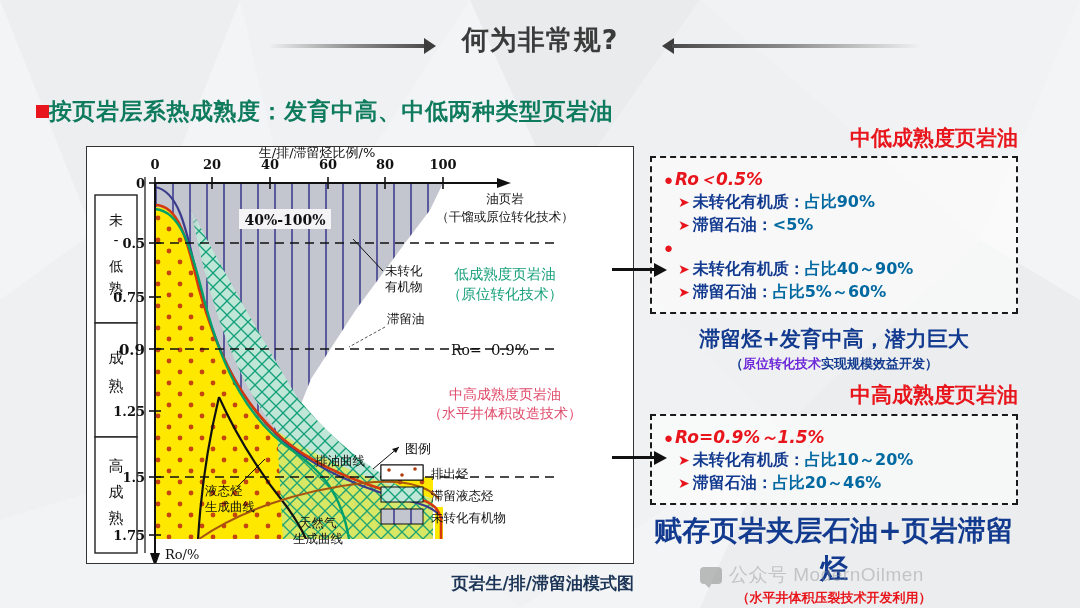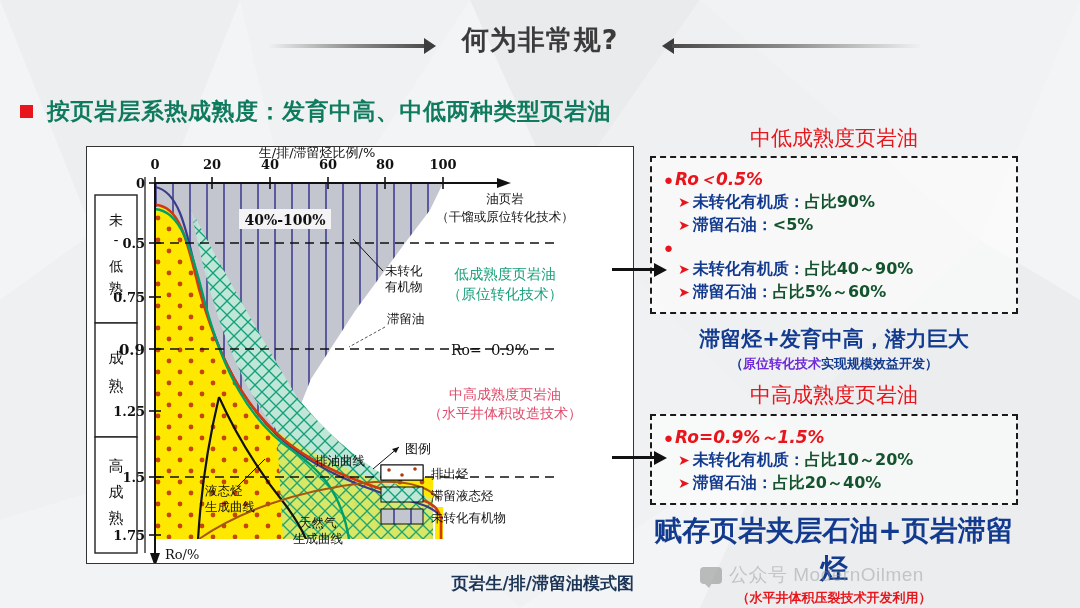--- a/index.html
+++ b/index.html
@@ -26,48 +26,48 @@
   .hdr-rule { position: absolute; top: 22px; height: 4px; }
   .hdr-rule.left  { left: 268px; width: 160px;
     background: linear-gradient(to right, rgba(120,120,120,0) 0%, #8a8a8a 55%, #4a4a4a 100%); }
   .hdr-rule.right { left: 672px; width: 250px;
     background: linear-gradient(to left, rgba(120,120,120,0) 0%, #8a8a8a 55%, #4a4a4a 100%); }
   .hdr-arrow { position: absolute; top: 16px; width: 0; height: 0; }
   .hdr-arrow.a1 { left: 424px; border-top: 8px solid transparent; border-bottom: 8px solid transparent; border-left: 12px solid #3d3d3d; }
   .hdr-arrow.a2 { left: 662px; border-top: 8px solid transparent; border-bottom: 8px solid transparent; border-right: 12px solid #3d3d3d; }
 
   
-  .subtitle { position: absolute; left: 20px; top: 96px; display: flex; align-items: center; gap: 14px; }
+  .subtitle { position: absolute; left: 36px; top: 96px; display: flex; align-items: center; gap: 0; }
   .sub-square { width: 13px; height: 13px; background: #e8161c; display: inline-block; }
   .sub-text { font-size: 23px; font-weight: bold; color: #0f7b5e; letter-spacing: 0.5px;
     font-family: "DejaVu Sans", sans-serif; }
 
   
   .chart-wrap { position: absolute; left: 86px; top: 146px; width: 548px; height: 418px;
     background: #ffffff; border: 1px solid #333; }
   .chart-wrap svg { display: block; }
   .chart-caption { position: absolute; left: 86px; top: 572px; width: 548px;
     text-align: right; font-size: 17px; font-weight: bold; color: #1c3557;
     font-family: "DejaVu Sans", sans-serif; }
 
   
   .right-col { position: absolute; left: 650px; top: 126px; width: 368px; }
 
-  .rc-heading { text-align: center; font-size: 21px; font-weight: normal; color: #e8161c;
+  .rc-heading { text-align: right; font-size: 21px; font-weight: bold; color: #e8161c;
     font-family: "DejaVu Sans", sans-serif; line-height: 1.2; }
   .rc-box { border: 2px dashed #1a1a1a; background: rgba(255,255,255,0.55);
     padding: 9px 10px 9px 12px; margin-top: 5px; }
   .rc-li { display: flex; align-items: baseline; line-height: 1.42; white-space: nowrap; }
   .rc-li .bullet { color: #e8161c; font-size: 15px; margin-right: 2px; }
   .rc-li .chev { color: #e8161c; font-size: 14px; margin-right: 3px; }
   .rc-l1 { font-size: 17px; font-weight: bold; font-style: italic; color: #e8161c;
     font-family: "DejaVu Sans", sans-serif; }
   .rc-l2 { font-size: 16px; font-weight: bold; color: #123a8f; margin-left: 14px;
     font-family: "DejaVu Sans", sans-serif; }
-  .rc-l2 .em { color: #14532d; margin-top: 40px; }
+  .rc-l2 .em { color: #0369a1; margin-top: 40px; }
 
   .rc-mid { text-align: center; margin-top: 11px; }
   .rc-mid-main { font-size: 21px; font-weight: bold; color: #123a8f;
     font-family: "DejaVu Sans", sans-serif; }
   .rc-mid-sub { font-size: 13px; font-weight: bold; color: #123a8f; margin-top: 2px;
     font-family: "DejaVu Sans", sans-serif; }
   .rc-mid-sub .em { color: #6d28d9; }
 
   .rc-foot { text-align: center; margin-top: 7px; }
   .rc-foot-main { font-size: 28px; font-weight: bold; color: #123a8f;
@@ -376,21 +376,21 @@
         <span class="bullet">●</span>
         <span class="rc-l1">Ro=0.9%～1.5%</span>
       </div>
       <div class="rc-li">
         <span class="rc-l2">
           <span class="chev">➤</span><span>未转化有机质：</span><span class="em">占比10～20%</span>
         </span>
       </div>
       <div class="rc-li">
         <span class="rc-l2">
-          <span class="chev">➤</span><span>滞留石油：</span><span class="em">占比20～40%</span>
+          <span class="chev">➤</span><span>滞留石油：</span><span class="em">占比20～46%</span>
         </span>
       </div>
     </div>
 
     <div class="rc-foot">
       <div class="rc-foot-main">赋存页岩夹层石油+页岩滞留烃</div>
       <div class="rc-foot-sub">（水平井体积压裂技术开发利用）</div>
     </div>
   </div>
 

